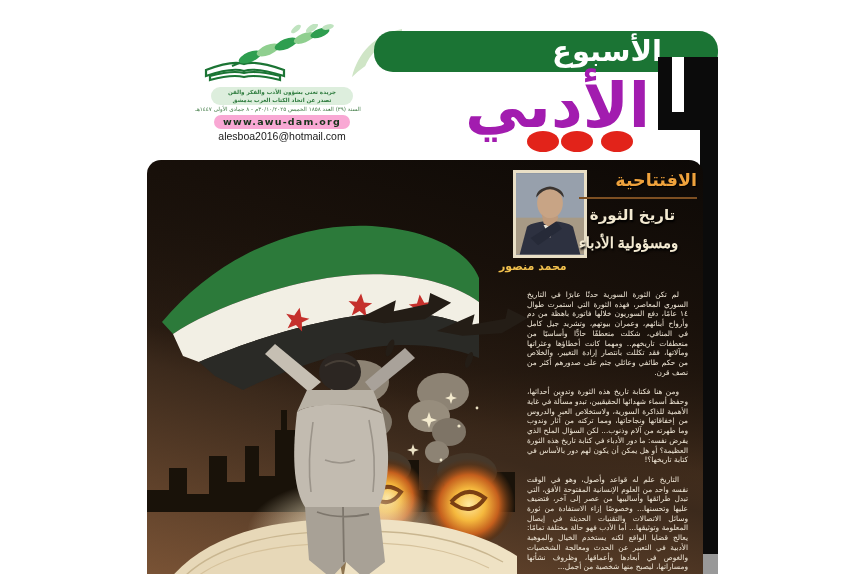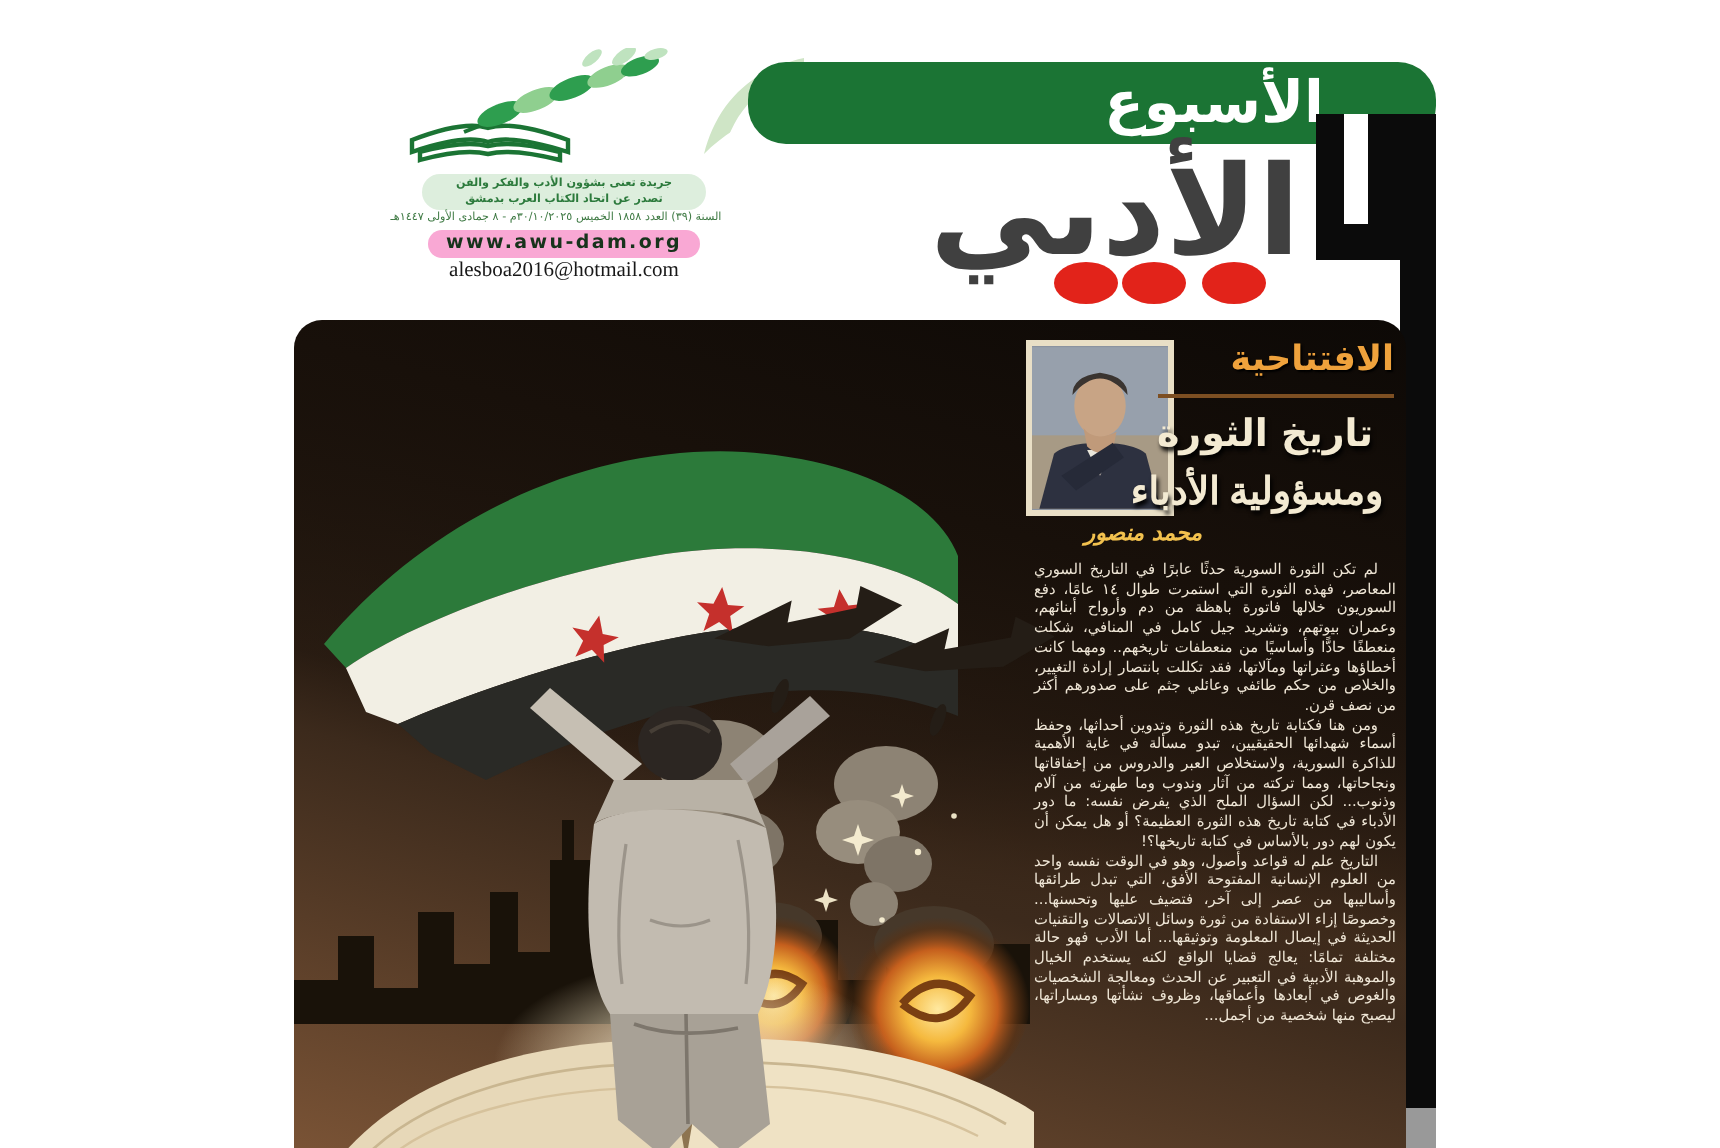--- a/index.html
+++ b/index.html
@@ -9,57 +9,57 @@
 
   
   .logo-svg{left:192px;top:24px;width:170px;height:62px;}
   .tagline-pill{left:211px;top:87px;width:142px;height:18px;background:#ddeedd;border-radius:9px;
                 color:#2c7a3c;font-size:5.6px;line-height:8.4px;font-weight:bold;text-align:center;
                 direction:rtl;padding-top:1px;box-sizing:border-box;}
   .issue-line{left:186px;top:106px;width:184px;font-size:5.6px;color:#3f7a44;text-align:center;direction:rtl;}
   .url-pill{left:214px;top:115px;width:136px;height:14px;background:#f9a8d4;border-radius:7px;
             font-size:9.5px;line-height:14px;font-weight:bold;color:#17331b;text-align:center;letter-spacing:1.2px;}
   .email{left:196px;top:130px;width:172px;font-size:10.5px;color:#181818;text-align:center;
-         font-family:Liberation Serif, serif;}
+         font-family:Liberation Sans, sans-serif;}
 
   .banner{left:374px;top:31px;width:344px;height:41px;background:#1b7434;border-radius:19px;}
   .banner-word{position:absolute;right:56px;top:0;height:41px;line-height:41px;color:#ffffff;
                font-size:29px;font-weight:bold;direction:rtl;}
   .curl-svg{left:348px;top:27px;width:56px;height:52px;}
 
   .big-word{left:455px;top:66px;width:205px;height:80px;font-size:62px;line-height:80px;font-weight:bold;
-            color:#404040;text-align:center;direction:rtl;overflow:hidden;}
+            color:#a21caf;text-align:center;direction:rtl;overflow:hidden;}
   .alef-block{left:658px;top:57px;width:60px;height:73px;background:#0b0b0b;}
   .alef-slot{left:672px;top:57px;width:12px;height:55px;background:#ffffff;}
   .alef-strip{left:700px;top:57px;width:18px;height:497px;background:#0b0b0b;}
   .alef-foot{left:700px;top:554px;width:18px;height:20px;background:#999999;}
   .red-dot{width:32px;height:21px;border-radius:50%;background:#e2231a;}
   .dot1{left:527px;top:131px;} .dot2{left:561px;top:131px;} .dot3{left:601px;top:131px;}
 
   
   .content{left:147px;top:160px;width:556px;height:420px;border-radius:14px 14px 0 0;overflow:hidden;
            background:linear-gradient(195deg,#0d0906 0%,#18100a 28%,#33231674 55%,#3c2a1c 62%,#7b5436 100%),
                       linear-gradient(180deg,#0e0a07 0%,#241810 50%,#6f4c30 100%);}
   .illu{left:0;top:0;width:380px;height:420px;}
 
   .photo{left:366px;top:10px;width:74px;height:88px;border:3px solid #e9dfc6;box-sizing:border-box;background:#8b93a0;}
   .photo svg{display:block;width:100%;height:100%;}
-  .author{left:352px;top:100px;width:102px;font-size:11px;font-weight:bold;color:#f2c14e;text-align:right;direction:rtl;font-style:italic;}
+  .author{left:352px;top:100px;width:102px;font-size:11px;font-weight:bold;color:#f2c14e;text-align:left;direction:rtl;}
 
   .section-head{left:428px;top:5px;width:122px;height:30px;font-size:17.5px;line-height:30px;font-weight:bold;
                 color:#efa23c;text-align:right;direction:rtl;text-shadow:1px 1px 1px #000;}
   .section-divider{left:432px;top:37px;width:118px;height:0;border-top:2px solid #7d4f22;}
-  .art-title{font-weight:bold;color:#f3ead2;font-size:19px;text-align:center;direction:rtl;
+  .art-title{font-weight:bold;color:#f3ead2;font-size:15px;text-align:center;direction:rtl;
              text-shadow:1px 2px 2px #000;}
   .title1{left:420px;top:46px;width:131px;}
   .title2{left:412px;top:74px;width:139px;font-family:Liberation Serif, serif;}
 
   .body-col{left:370px;top:120px;width:181px;height:300px;color:#efe6d6;font-size:7.4px;line-height:9.7px;
             text-align:justify;direction:rtl;}
-  .body-col p{margin:0;text-indent:9px;}
+  .body-col p{margin:10px;text-indent:9px;}
 </style>
 </head>
 <body>
 
 <div class="canvas">
 
   <svg class="abs logo-svg" viewBox="0 0 170 62">
     <g stroke="#1b7434" stroke-width="2.2" fill="#ffffff">
       <path d="M14,46 Q40,36 52,40 Q64,36 92,46 L92,52 Q64,43 52,47 Q40,43 14,52 Z"></path>
       <path d="M18,52 Q40,46 52,49 Q64,46 88,52 L88,56 Q64,50 52,53 Q40,50 18,56 Z"></path>

